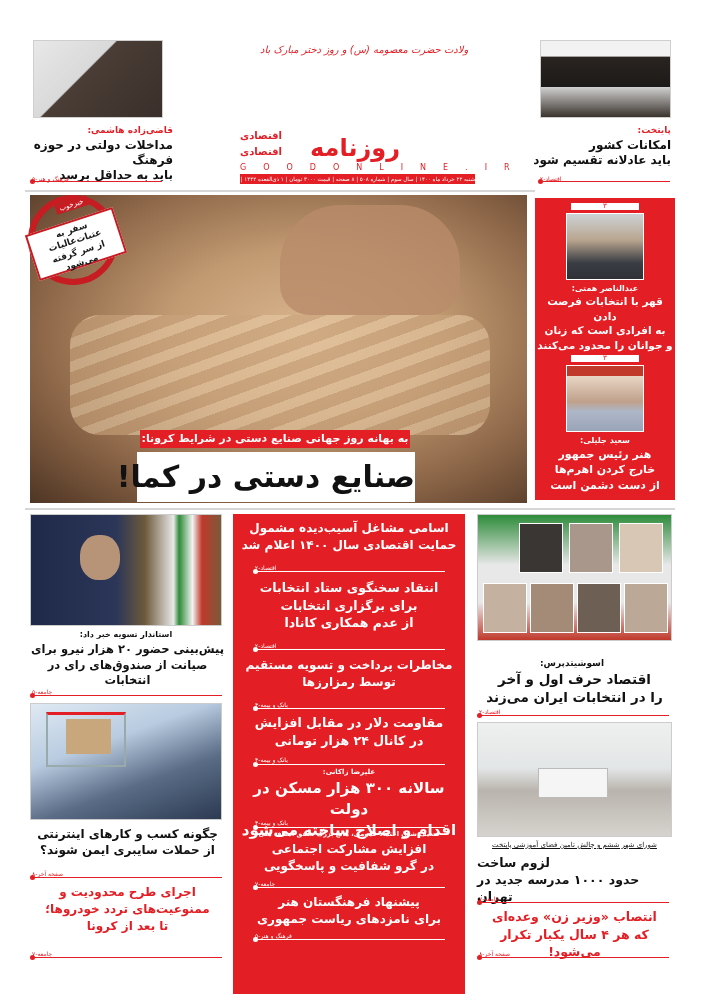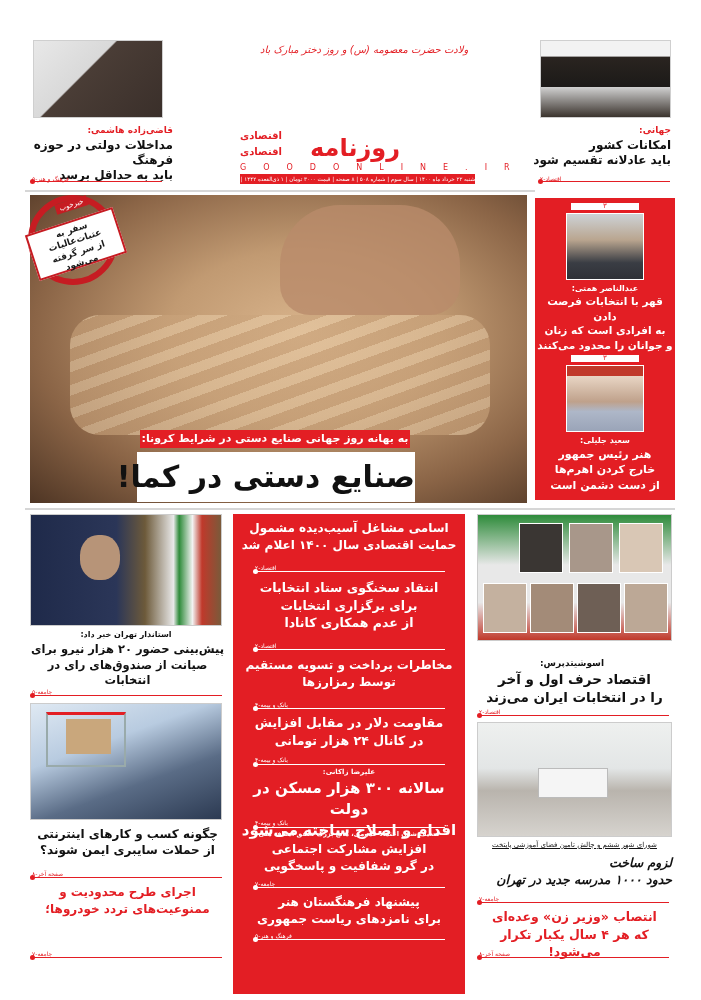--- a/index.html
+++ b/index.html
@@ -46,21 +46,21 @@
 <div class="abs photo" style="left:33px;top:40px;width:130px;height:78px;background:linear-gradient(135deg,#e8e8e8 0%,#d9d9d9 40%,#4a3d36 41%,#3a2f2a 100%);"></div>
 <div class="abs kicker" style="left:33px;top:125px;width:140px;">قاضی‌زاده هاشمی:</div>
 <div class="abs hd" style="left:30px;top:138px;width:143px;font-size:12px;">
   <div>مداخلات دولتی در حوزه فرهنگ</div>
   <div>باید به حداقل برسد</div>
 </div>
 <div class="ref" style="left:32px;top:175px;">فرهنگ و هنر-۵</div>
 <div class="ref-line" style="left:32px;top:181px;width:130px;"></div>
 
 <div class="abs photo" style="left:540px;top:40px;width:131px;height:78px;background:linear-gradient(180deg,#f2f2f2 0%,#f2f2f2 20%,#2a2420 21%,#1c1a18 60%,#cfcfcf 61%,#3a332d 100%);"></div>
-<div class="abs kicker" style="left:530px;top:125px;width:141px;">جهانی:</div>
+<div class="abs kicker" style="left:530px;top:125px;width:141px;">پایتخت:</div>
 <div class="abs hd" style="left:530px;top:138px;width:141px;font-size:12px;">
   <div>امکانات کشور</div>
   <div>باید عادلانه تقسیم شود</div>
 </div>
 <div class="ref" style="left:540px;top:175px;">اقتصاد-۲</div>
 <div class="ref-line" style="left:540px;top:181px;width:130px;"></div>
 
 <div class="sep" style="left:25px;top:190px;width:510px;"></div>
 
 <div class="abs" style="left:30px;top:195px;width:497px;height:308px;background:radial-gradient(ellipse at 55% 45%, #d9b48c 0%, #c19a72 35%, #8a6446 70%, #4e3524 100%);overflow:hidden;">
@@ -95,21 +95,21 @@
     <div>هنر رئیس جمهور</div>
     <div>خارج کردن اهرم‌ها</div>
     <div>از دست دشمن است</div>
   </div>
 </div>
 
 <div class="sep" style="left:25px;top:508px;width:650px;"></div>
 
 <div class="abs" style="left:30px;top:514px;width:192px;height:112px;background:linear-gradient(90deg,#1f2a4a 0%,#2b3658 45%,#6d5a3a 60%,#e8e8e8 75%,#2e8b3a 78%,#f2f2f2 85%,#c0392b 90%,#7a5a3a 100%);border:1px solid #ccc;"></div>
 <div class="abs" style="left:80px;top:535px;width:40px;height:45px;background:#b79478;border-radius:45%;"></div>
-<div class="abs" style="left:30px;top:630px;width:192px;font-size:8px;font-weight:bold;text-align:center;color:#111;">استاندار تهران خبر داد:</div>
+<div class="abs" style="left:30px;top:630px;width:192px;font-size:8px;font-weight:bold;text-align:center;color:#111;">استاندار تسویه خبر داد:</div>
 <div class="abs hd" style="left:30px;top:642px;width:195px;font-size:11.5px;text-align:center;line-height:1.35;">
   <div>پیش‌بینی حضور ۲۰ هزار نیرو برای</div>
   <div>صیانت از صندوق‌های رای در انتخابات</div>
 </div>
 <div class="ref" style="left:32px;top:688px;">جامعه-۵</div>
 <div class="ref-line" style="left:32px;top:695px;width:190px;"></div>
 
 <div class="abs" style="left:30px;top:703px;width:192px;height:117px;background:linear-gradient(160deg,#dfe9f3 0%,#b8cbe0 35%,#5a6c86 65%,#2c3a52 100%);border:1px solid #ccc;">
   <div style="position:absolute;left:15px;top:8px;width:80px;height:55px;border:2px solid #9aa;border-top:3px solid #e31e24;"></div>
   <div style="position:absolute;left:35px;top:15px;width:45px;height:35px;background:#c9a77c;"></div>
@@ -117,20 +117,21 @@
 <div class="abs hd" style="left:30px;top:826px;width:195px;font-size:12px;text-align:center;line-height:1.35;">
   <div>چگونه کسب و کارهای اینترنتی</div>
   <div>از حملات سایبری ایمن شوند؟</div>
 </div>
 <div class="ref" style="left:32px;top:870px;">صفحه آخر-۸</div>
 <div class="ref-line" style="left:32px;top:877px;width:190px;"></div>
 
 <div class="abs hd red" style="left:30px;top:884px;width:195px;font-size:12px;text-align:center;line-height:1.4;color:#e31e24;">
   <div>اجرای طرح محدودیت و</div>
   <div>ممنوعیت‌های تردد خودروها؛</div>
+  <div>تا بعد از کرونا</div>
 </div>
 <div class="ref" style="left:32px;top:950px;">جامعه-۷</div>
 <div class="ref-line" style="left:32px;top:957px;width:190px;"></div>
 
 <div class="abs redbox" style="left:233px;top:514px;width:232px;height:480px;">
   <div class="abs hd" style="left:4px;top:6px;width:224px;font-size:12px;line-height:1.4;">
     <div>اسامی مشاغل آسیب‌دیده مشمول</div>
     <div>حمایت اقتصادی سال ۱۴۰۰ اعلام شد</div>
   </div>
   <div class="wref" style="left:22px;top:50px;">اقتصاد-۲</div>
@@ -196,21 +197,21 @@
   <div>اقتصاد حرف اول و آخر</div>
   <div>را در انتخابات ایران می‌زند</div>
 </div>
 <div class="ref" style="left:479px;top:708px;">اقتصاد-۲</div>
 <div class="ref-line" style="left:479px;top:715px;width:190px;"></div>
 
 <div class="abs" style="left:477px;top:722px;width:195px;height:115px;background:linear-gradient(180deg,#eef0ef 0%,#e3e6e6 40%,#b9b4ad 60%,#d6d3ce 100%);border:1px solid #ccc;">
   <div style="position:absolute;left:60px;top:45px;width:70px;height:30px;background:#f5f5f5;border:1px solid #bbb;"></div>
 </div>
 <div class="abs" style="left:477px;top:841px;width:195px;font-size:7px;text-align:center;color:#111;white-space:nowrap;text-decoration:underline;">شورای شهر ششم و چالش تامین فضای آموزشی پایتخت</div>
-<div class="abs hd" style="left:477px;top:855px;width:195px;font-size:12.5px;text-align:right;line-height:1.35;font-style:italic;">
+<div class="abs hd" style="left:477px;top:855px;width:195px;font-size:12.5px;text-align:left;line-height:1.35;">
   <div>لزوم ساخت</div>
   <div>حدود ۱۰۰۰ مدرسه جدید در تهران</div>
 </div>
 <div class="ref" style="left:479px;top:895px;">جامعه-۷</div>
 <div class="ref-line" style="left:479px;top:902px;width:190px;"></div>
 
 <div class="abs hd" style="left:477px;top:908px;width:195px;font-size:12.5px;text-align:center;line-height:1.4;color:#e31e24;">
   <div>انتصاب «وزیر زن» وعده‌ای</div>
   <div>که هر ۴ سال یکبار تکرار می‌شود!</div>
 </div>

